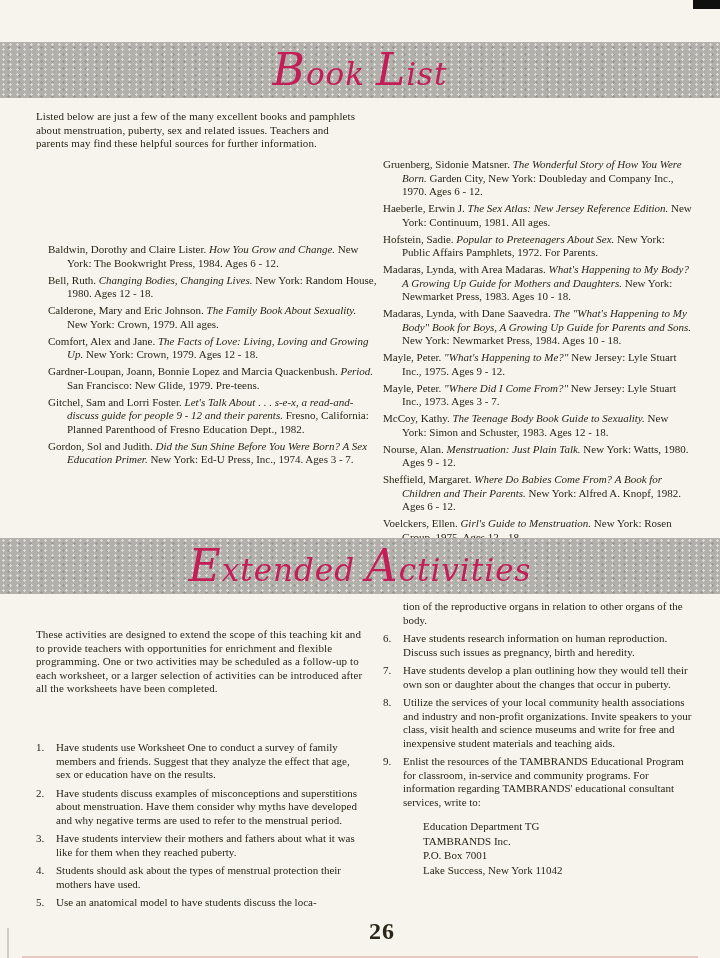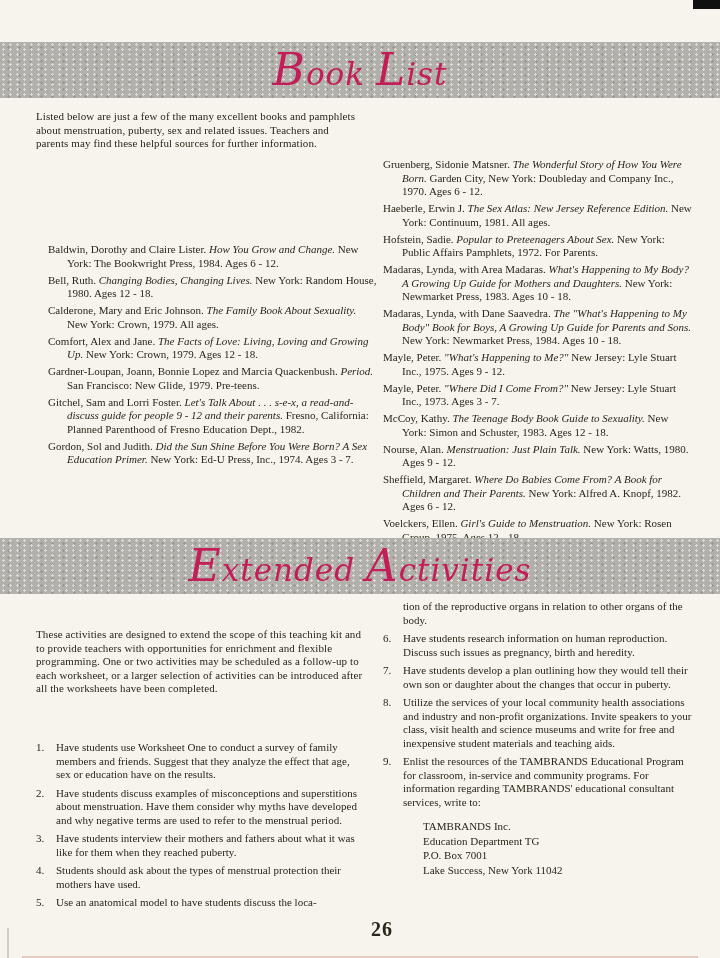--- a/index.html
+++ b/index.html
@@ -34,21 +34,21 @@
   .intro{letter-spacing:.1px;}
   .entry{padding-left:19px;text-indent:-19px;margin-bottom:3.5px;}
   .it{font-style:italic;}
   .act{display:flex;margin-bottom:5px;}
   .act .num{flex:none;width:20px;}
   .act .txt{flex:1;}
   .cont{padding-left:20px;margin-bottom:5px;}
   .address{padding-left:40px;margin-top:10px;line-height:14.5px;}
   .pagenum{
     position:absolute;left:352px;top:918px;width:60px;
-    font-size:20px;font-weight:bold;text-align:center;letter-spacing:1px;
+    font-size:24px;font-weight:bold;text-align:center;letter-spacing:1px;
   }
   .corner-mark{position:absolute;right:0;top:0;width:27px;height:9px;background:#101010;}
   .bottom-line{position:absolute;left:22px;bottom:0;width:676px;height:2px;background:#dcb4a9;opacity:.65;}
   .edge-line{position:absolute;left:7px;top:928px;width:2px;height:30px;background:#cfcdc5;}
 </style>
 </head>
 <body>
 
 <div class="corner-mark"></div>
 
@@ -125,22 +125,22 @@
       <div class="act">
         <span class="num">8.</span>
         <span class="txt">Utilize the services of your local community health associations and industry and non-profit organizations. Invite speakers to your class, visit health and science museums and write for free and inexpensive student materials and teaching aids.</span>
       </div>
       <div class="act">
         <span class="num">9.</span>
         <span class="txt">Enlist the resources of the TAMBRANDS Educational Program for classroom, in-service and community programs. For information regarding TAMBRANDS' educational consultant services, write to:</span>
       </div>
     </div>
   <div class="address">
+      <div>Education Department TG</div>
       <div>TAMBRANDS Inc.</div>
-      <div>Education Department TG</div>
       <div>P.O. Box 7001</div>
       <div>Lake Success, New York 11042</div>
     </div>
 </div>
 
 <div class="pagenum">26</div>
 
 <div class="bottom-line"></div>
 <div class="edge-line"></div>
 

